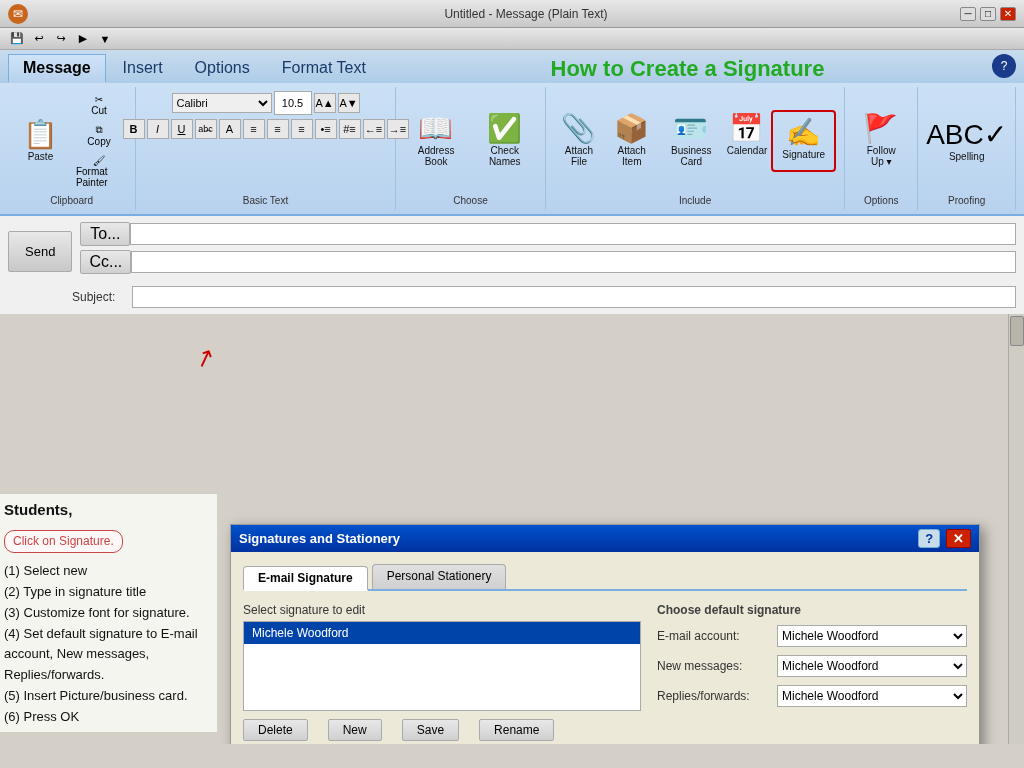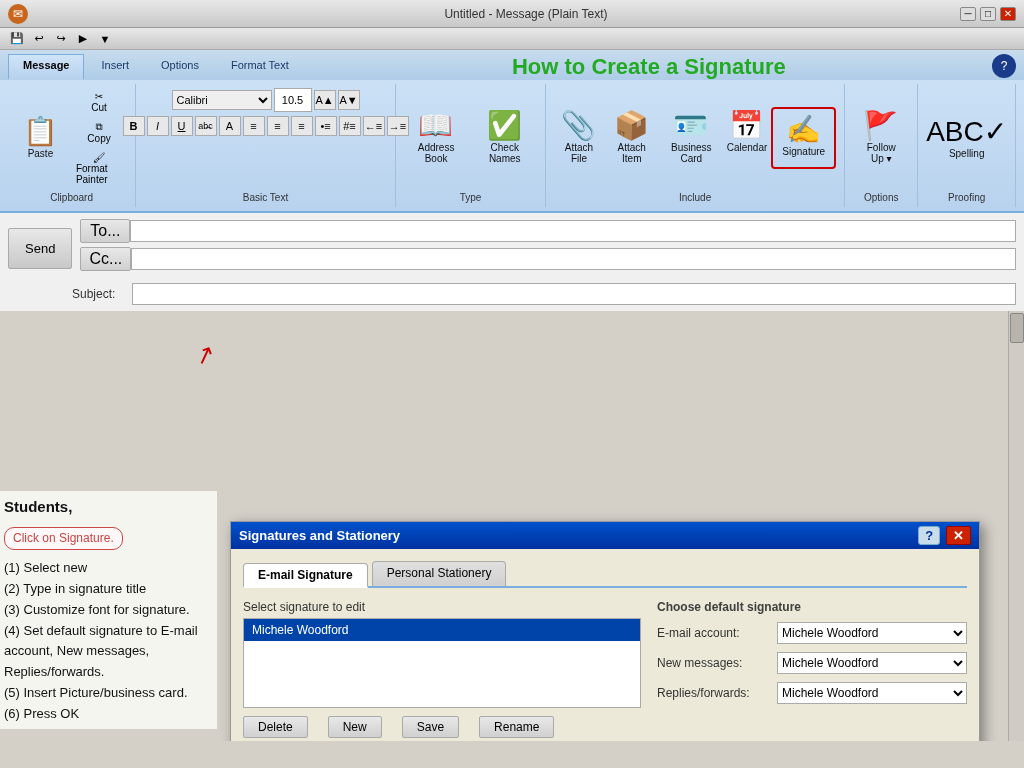--- a/index.html
+++ b/index.html
@@ -20,21 +20,21 @@
     .title-bar-controls { display: flex; gap: 4px; position: absolute; right: 8px; }
     .title-bar-btn { width: 16px; height: 14px; border: 1px solid #888; background: #ddd; display: flex; align-items: center; justify-content: center; font-size: 10px; cursor: pointer; border-radius: 2px; }
 
     
     .quick-access { background: linear-gradient(to bottom, #e8e8e8, #c8c8c8); height: 22px; display: flex; align-items: center; padding: 0 8px; gap: 4px; border-bottom: 1px solid #aaa; }
     .quick-btn { width: 18px; height: 18px; border: 1px solid transparent; display: flex; align-items: center; justify-content: center; font-size: 11px; cursor: pointer; border-radius: 2px; }
 
     
     .ribbon { background: linear-gradient(to bottom, #d0e4f7, #b8d2ee); border-bottom: 2px solid #7aade0; }
     .ribbon-tabs { display: flex; padding: 0 8px; background: linear-gradient(to bottom, #c8dced, #aecce8); }
-    .ribbon-tab { padding: 4px 14px; font-size: 11px; color: #1a3a6a; cursor: pointer; border: 1px solid transparent; border-bottom: none; margin-right: 2px; margin-top: 4px; }
+    .ribbon-tab { padding: 4px 14px; font-size: 16px; color: #1a3a6a; cursor: pointer; border: 1px solid transparent; border-bottom: none; margin-right: 2px; margin-top: 4px; }
     .ribbon-tab.active { background: linear-gradient(to bottom, #d0e4f7, #b8d2ee); border-color: #7aade0; border-bottom: 2px solid #b8d2ee; color: #000; font-weight: bold; }
 
     .ribbon-content { display: flex; align-items: stretch; padding: 4px 8px; min-height: 90px; }
     .ribbon-group { display: flex; flex-direction: column; align-items: center; padding: 4px 8px; border-right: 1px solid #a0c0e0; min-width: 60px; }
     .ribbon-group-label { font-size: 10px; color: #333; margin-top: auto; padding-top: 4px; }
     .ribbon-group-content { display: flex; align-items: center; gap: 4px; flex: 1; }
 
     
     .ribbon-big-btn { display: flex; flex-direction: column; align-items: center; padding: 4px 6px; cursor: pointer; border: 1px solid transparent; border-radius: 3px; min-width: 40px; }
     .ribbon-big-btn .icon { font-size: 28px; line-height: 1; }
@@ -200,21 +200,21 @@
           <div class="ribbon-big-btn">
             <div class="icon">📖</div>
             <div class="label">Address Book</div>
           </div>
           <div class="ribbon-big-btn">
             <div class="icon">✅</div>
             <div class="label">Check Names</div>
           </div>
         </div>
       </div>
-      <div class="ribbon-group-label">Type</div>
+      <div class="ribbon-group-label">Choose</div>
     </div>
 
     <div class="ribbon-group">
       <div class="ribbon-group-content">
         <div style="display:flex;gap:2px;">
           <div class="ribbon-big-btn">
             <div class="icon">📎</div>
             <div class="label">Attach File</div>
           </div>
           <div class="ribbon-big-btn">

